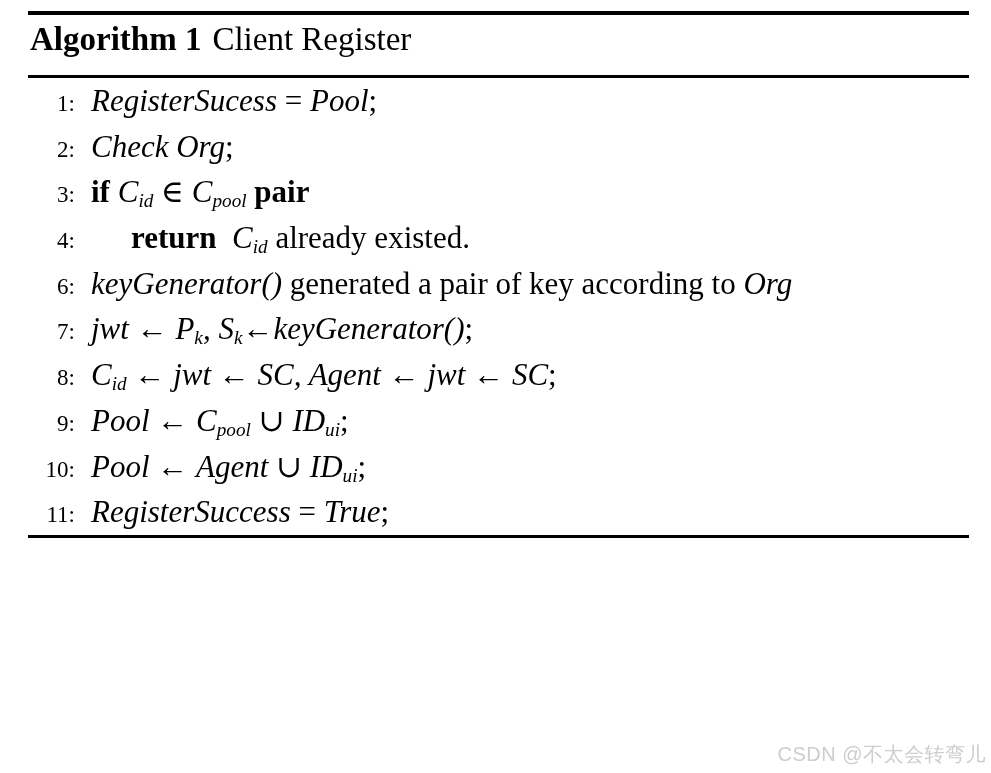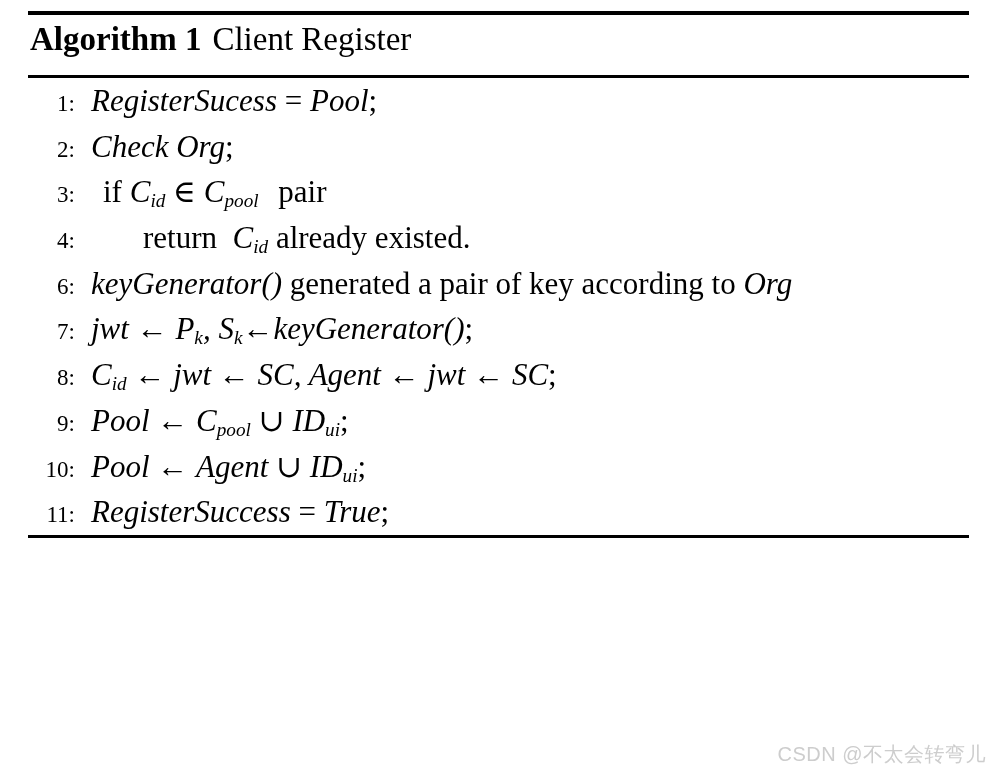--- a/index.html
+++ b/index.html
@@ -29,21 +29,21 @@
     white-space: nowrap; padding-left: 2px;
   }
   .hdr-label { font-weight: bold; font-size: 31px; margin-right: 13px; }
   .content { font-size: 31px; }
 
   .num {
     display: inline-block; width: 45px; text-align: right;
     font-size: 23px; margin-right: 16px;
   }
 
-  .seg-kw { font-weight: normal; font-style: normal; margin-left: 12px; }
+  .seg-kw { font-weight: bold; font-style: normal; }
   .seg-it { font-style: italic; }
   .seg-rm { font-style: normal; }
   .seg-sub { font-style: italic; font-size: 0.62em; vertical-align: -0.24em; }
 
   .watermark {
     position: absolute; right: 5px; top: 741px;
     font-family: "Liberation Sans", "DejaVu Sans", sans-serif;
     font-size: 20px; color: #cdcdcd; letter-spacing: 0.5px; margin-left: 24px;
   }
 </style>

